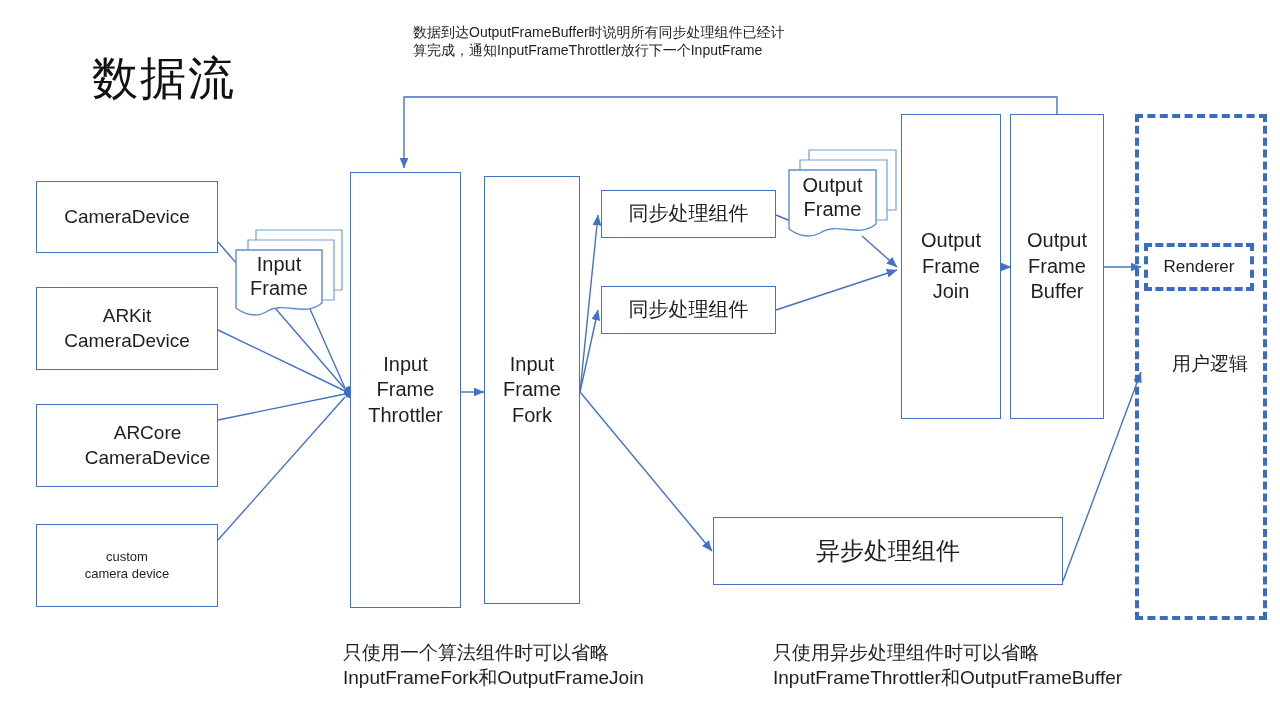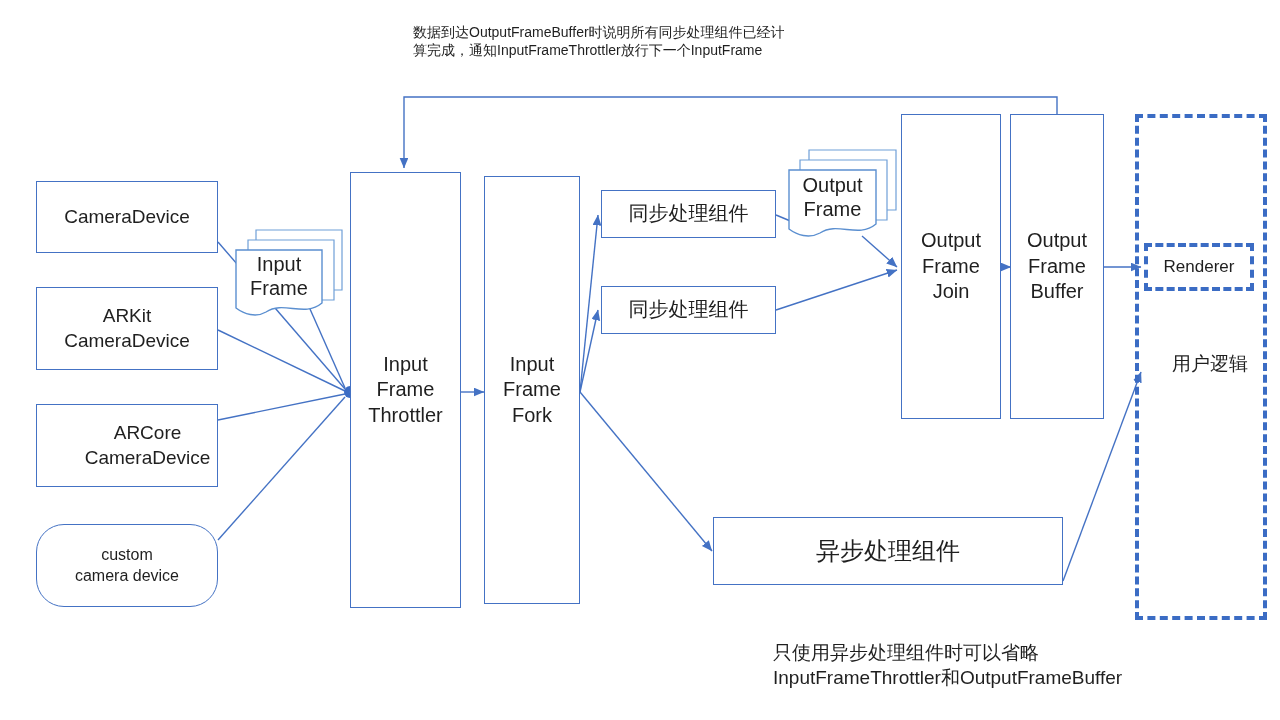--- a/index.html
+++ b/index.html
@@ -125,39 +125,40 @@
       <path d="M1001,267 L1011,267" marker-end="url(#ah)"></path>
 
       <path d="M1104,267 L1141,267" marker-end="url(#ah)"></path>
 
       <path d="M1063,581 L1141,372" marker-end="url(#ah)"></path>
 
       <path d="M1057,115 L1057,97 L404,97 L404,168" marker-end="url(#ah)"></path>
     </g>
   </svg>
 
+  <div id="title" class="label-free cn" style="left:92px; top:48px;">数据流</div>
 
   <div class="label-free note cn" style="left:413px; top:23px; width:660px;">数据到达OutputFrameBuffer时说明所有同步处理组件已经计
 算完成，通知InputFrameThrottler放行下一个InputFrame</div>
 
   <div class="node solid-box" style="left:36px; top:181px; width:182px; height:72px; font-size:19px;">
     <span style="white-space:pre-line;">CameraDevice</span>
   </div>
 
   <div class="node solid-box" style="left:36px; top:287px; width:182px; height:83px; font-size:19px;">
     <span style="white-space:pre-line;">ARKit
 CameraDevice</span>
   </div>
 
   <div class="node solid-box" style="left:36px; top:404px; width:182px; height:83px; font-size:19px;padding-left:41px;">
     <span style="white-space:pre-line;">ARCore
 CameraDevice</span>
   </div>
 
-  <div class="node solid-box" style="left:36px; top:524px; width:182px; height:83px; font-size:16px;border-radius:28px;">
+  <div class="node solid-box" style="left:36px; top:524px; width:182px; height:83px; font-size:13px;">
     <span style="white-space:pre-line;">custom
 camera device</span>
   </div>
 
   <div class="doc-stack" style="left:234px; top:228px; width:110px; height:90px;">
     <svg width="110" height="92" viewBox="0 0 110 92">
       <g fill="#ffffff" stroke="#6f9fd8" stroke-width="1.2">
         <path d="M22,2 H108 V62 H22 Z"></path>
         <path d="M14,12 H100 V72 H14 Z"></path>
       </g>
@@ -217,17 +218,19 @@
 
   <div class="dashed-box" style="position:absolute; left:1135px; top:114px; width:124px; height:498px;"></div>
 
   <div class="node dashed-box" style="left:1144px; top:243px; width:110px; height:48px; font-size:17px;">
     <span>Renderer</span>
   </div>
 
   <div class="label-free cn" style="left:1155px; top:351px; width:110px; font-size:19px; text-align:center;">用户逻辑</div>
 
 
+  <div class="label-free caption cn" style="left:343px; top:640px; width:390px;">只使用一个算法组件时可以省略
+InputFrameFork和OutputFrameJoin</div>
 
   <div class="label-free caption cn" style="left:773px; top:640px; width:440px;">只使用异步处理组件时可以省略
 InputFrameThrottler和OutputFrameBuffer</div>
 
 </div>
 
 </body></html>

